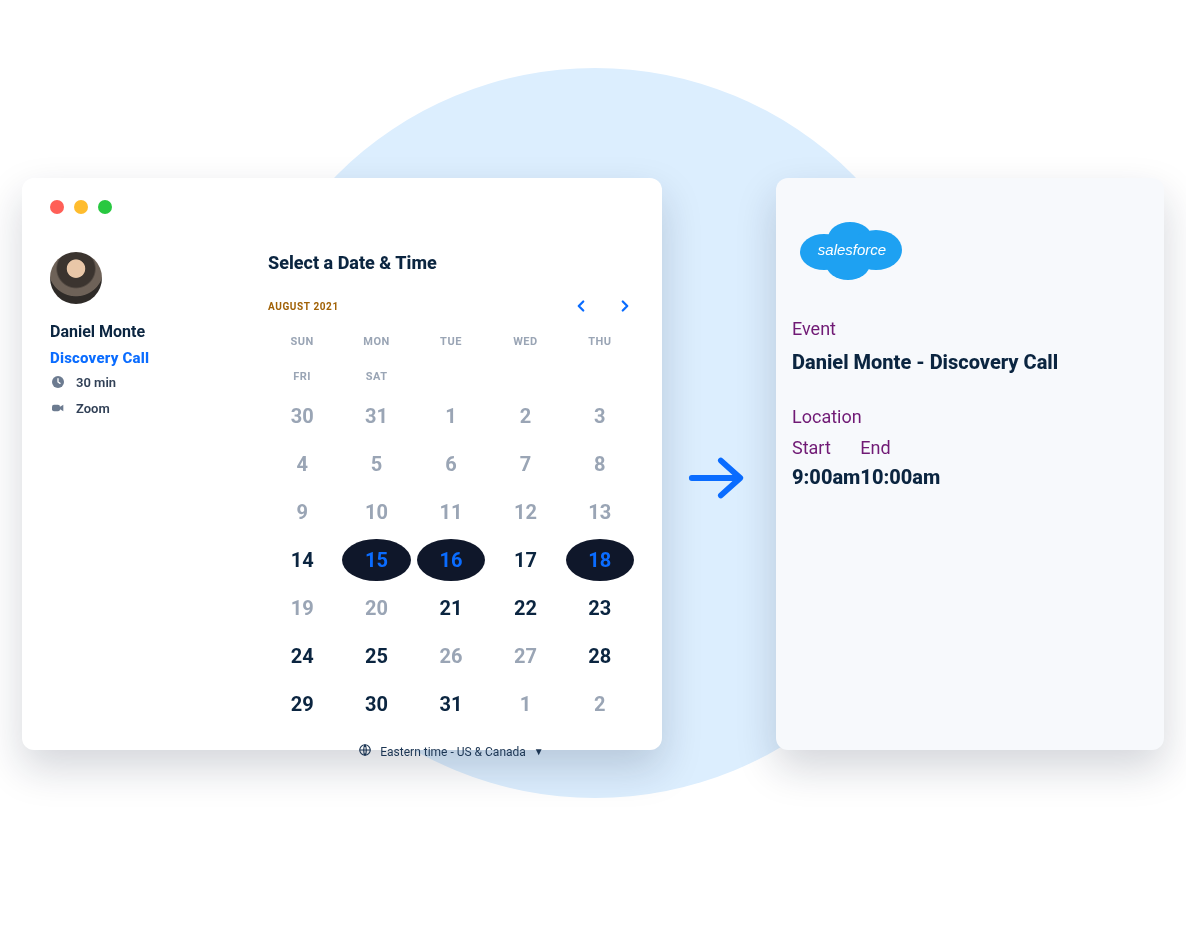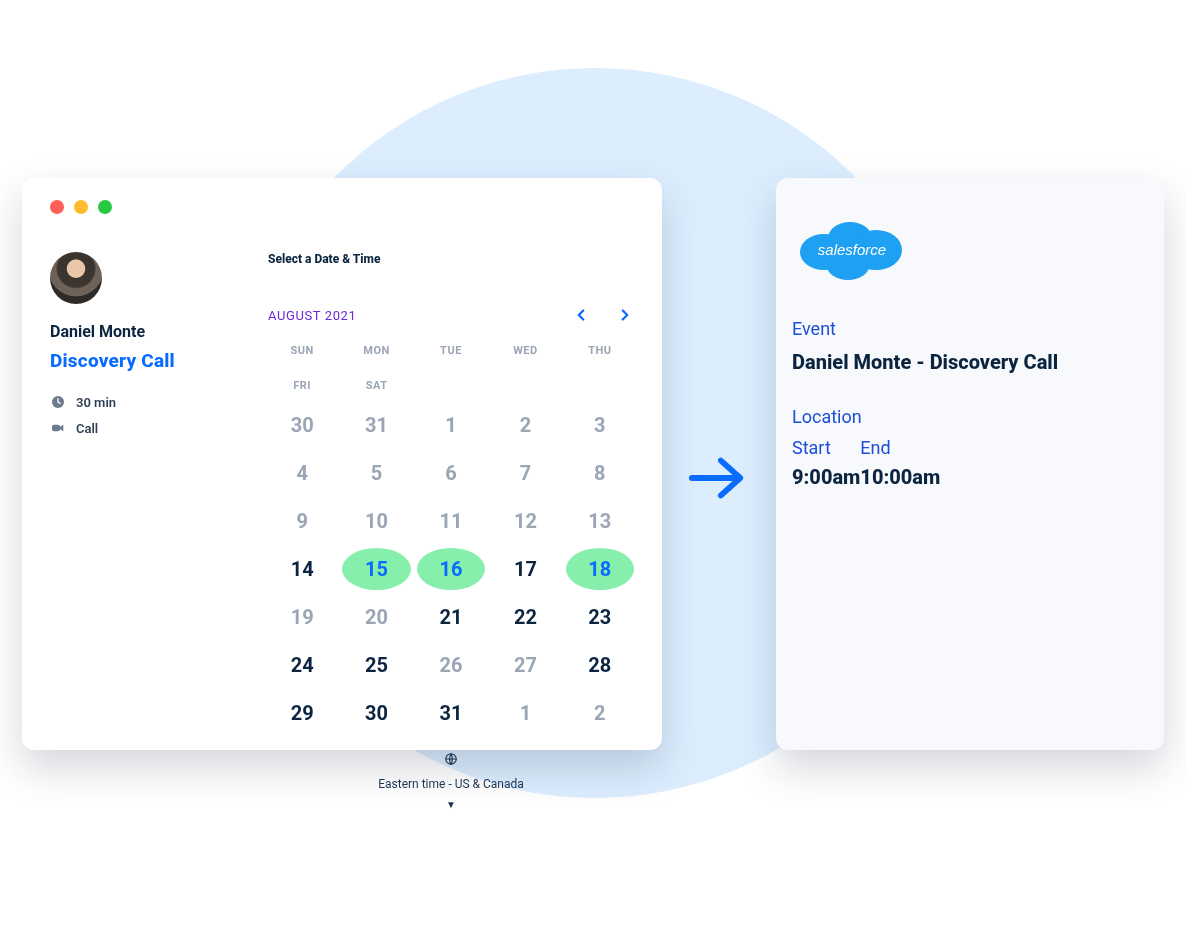--- a/index.html
+++ b/index.html
@@ -31,57 +31,57 @@
   .dot.yellow { background: #febc2e; }
   .dot.green { background: #28c840; }
   .calendly-body { display: flex; gap: 28px; }
   .side { width: 190px; }
   .avatar {
     width: 52px; height: 52px; border-radius: 50%;
     background: radial-gradient(circle at 50% 32%, #e9c7a8 0 20%, #3b342f 22% 42%, #6e6258 46% 62%, #2f2b28 64% 100%);
     margin-bottom: 18px;
   }
   .host-name { font-size: 16px; font-weight: 700; color: #0b2540; margin-bottom: 8px; }
-  .event-title { font-size: 19px; font-weight: 800; color: #0a6cff; margin-bottom: 22px; letter-spacing: .2px; }
+  .event-title { font-size: 15px; font-weight: 800; color: #0a6cff; margin-bottom: 7px; letter-spacing: .2px; }
   .meta { display: flex; align-items: center; gap: 10px; color: #314056; font-size: 13px; font-weight: 600; margin-bottom: 10px; }
   .meta .ico { width: 16px; height: 16px; display: inline-flex; align-items: center; justify-content: center; color: #6c7b90; }
   .cal { flex: 1; }
-  .cal h2 { font-size: 12px; font-weight: 800; color: #0b2540; margin-bottom: 40px; }
+  .cal h2 { font-size: 18px; font-weight: 800; color: #0b2540; margin-bottom: 24px; }
   .cal-head { display: flex; align-items: center; justify-content: space-between; margin-bottom: 14px; }
-  .cal-month { font-size: 13px; font-weight: 400; letter-spacing: .6px; color: #6d28d9; }
+  .cal-month { font-size: 10px; font-weight: 700; letter-spacing: .6px; color: #a16207; }
   .cal-nav { display: flex; gap: 26px; }
   .chev { width: 18px; height: 18px; color: #0a6cff; cursor: pointer; }
   .grid { display: grid; grid-template-columns: repeat(5, 1fr); gap: 6px 6px; }
   .dow { font-size: 11px; font-weight: 700; letter-spacing: .5px; color: #9aa5b5; text-align: center; padding: 6px 0 10px; }
   .day {
     height: 42px; display: flex; align-items: center; justify-content: center;
     font-size: 20px; font-weight: 700; color: #9aa5b5; border-radius: 50%;
     cursor: default;
     text-align: center;
   }
   .day.active { color: #0b2540; cursor: pointer; }
-  .day.selected { background: #86efac; color: #0a6cff; }
-  .tz { margin-top: 18px; display: flex; align-items: center; justify-content: center; gap: 8px; font-size: 12px; color: #1b3553; flex-direction: column; }
+  .day.selected { background: #0f172a; color: #0a6cff; }
+  .tz { margin-top: 18px; display: flex; align-items: center; justify-content: center; gap: 8px; font-size: 12px; color: #1b3553; }
   .tz .caret { font-size: 10px; color: #1b3553; }
   
   .arrow {
     position: absolute;
     left: 686px; top: 452px;
     width: 62px; height: 52px;
     color: #0a6cff;
   }
   
   .sf {
     left: 776px; top: 178px;
     width: 388px; height: 572px;
     background: #f7f9fc;
     padding: 30px 34px 34px 16px;
   }
   .sf-logo { width: 120px; height: 84px; margin-bottom: 26px; }
-  .label { font-size: 18px; color: #1d4ed8; margin-bottom: 10px; }
+  .label { font-size: 18px; color: #701a75; margin-bottom: 10px; }
   .value { font-size: 20px; font-weight: 800; color: #0b2540; margin-bottom: 30px; line-height: 1.35; }
   .link { font-size: 20px; font-weight: 800; color: #0a6cff; line-height: 1.35; margin-bottom: 30px; }
   .times { display: flex; }
   .times .col .label { margin-bottom: 6px; }
   .times .col .value { margin-bottom: 0; }
 </style>
 </head>
 <body>
 
 <div class="bg-circle"></div>
@@ -106,21 +106,21 @@
         </span>
         <span>30 min</span>
       </div>
       <div class="meta">
         <span class="ico">
           <svg viewBox="0 0 24 24" width="16" height="16" fill="currentColor">
               <rect x="3" y="7" width="12" height="10" rx="3"></rect>
               <path d="M15 10l5-3v10l-5-3z"></path>
             </svg>
         </span>
-        <span>Call</span>
+        <span>Zoom</span>
       </div>
     </div>
 
     <div class="cal">
       <h2>Select a Date &amp; Time</h2>
       <div class="cal-head">
         <div class="cal-month">AUGUST 2021</div>
         <div class="cal-nav">
           <span class="chev">
             <svg viewBox="0 0 24 24" width="18" height="18" fill="none" stroke="currentColor" stroke-width="3" stroke-linecap="round" stroke-linejoin="round">

